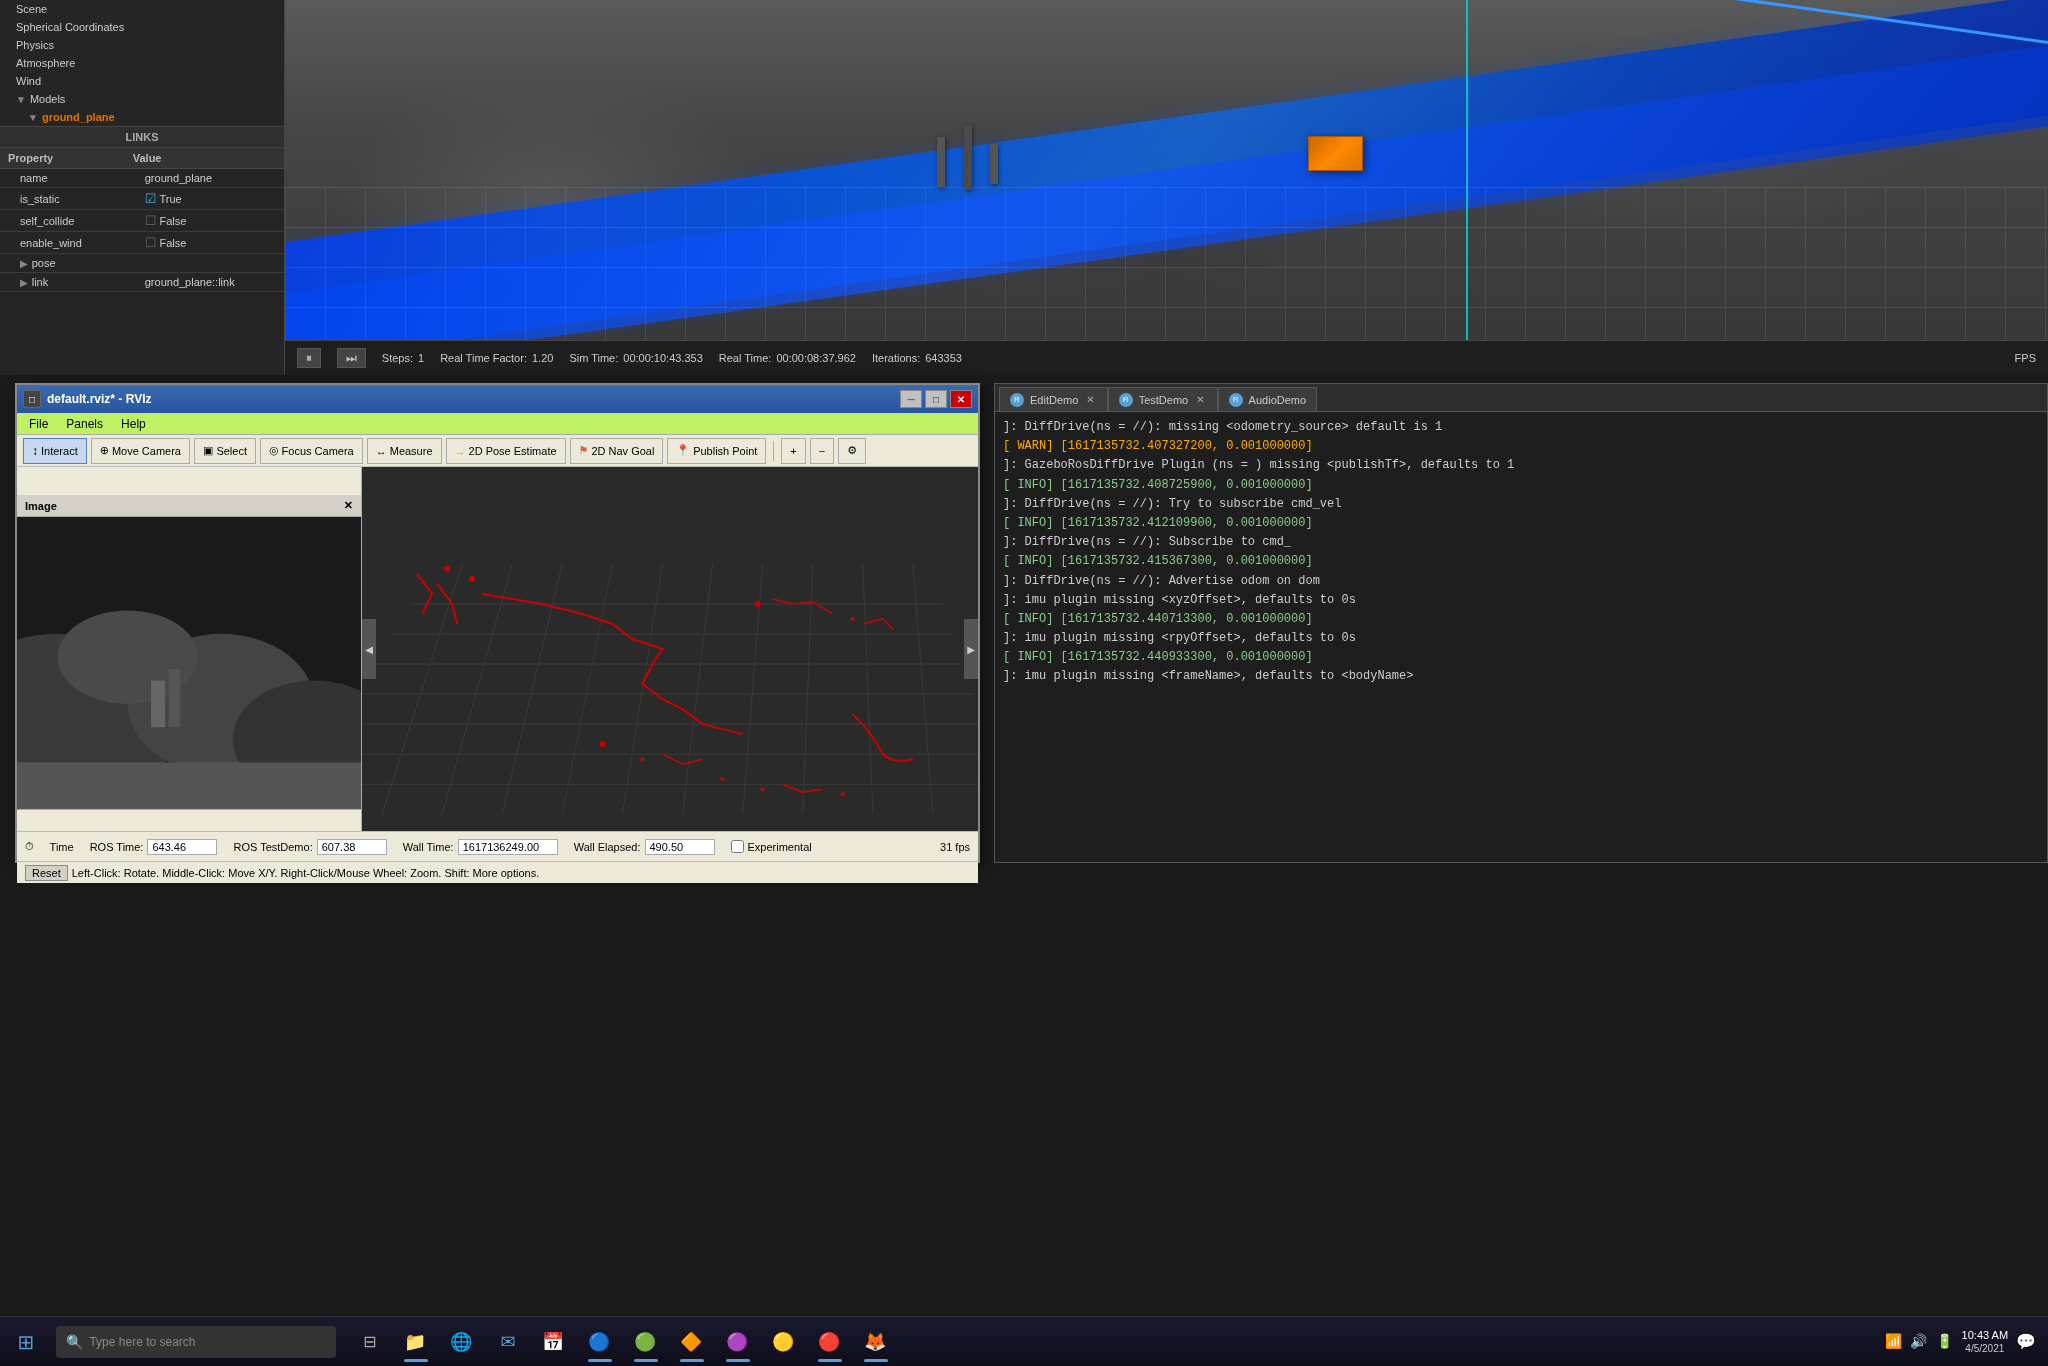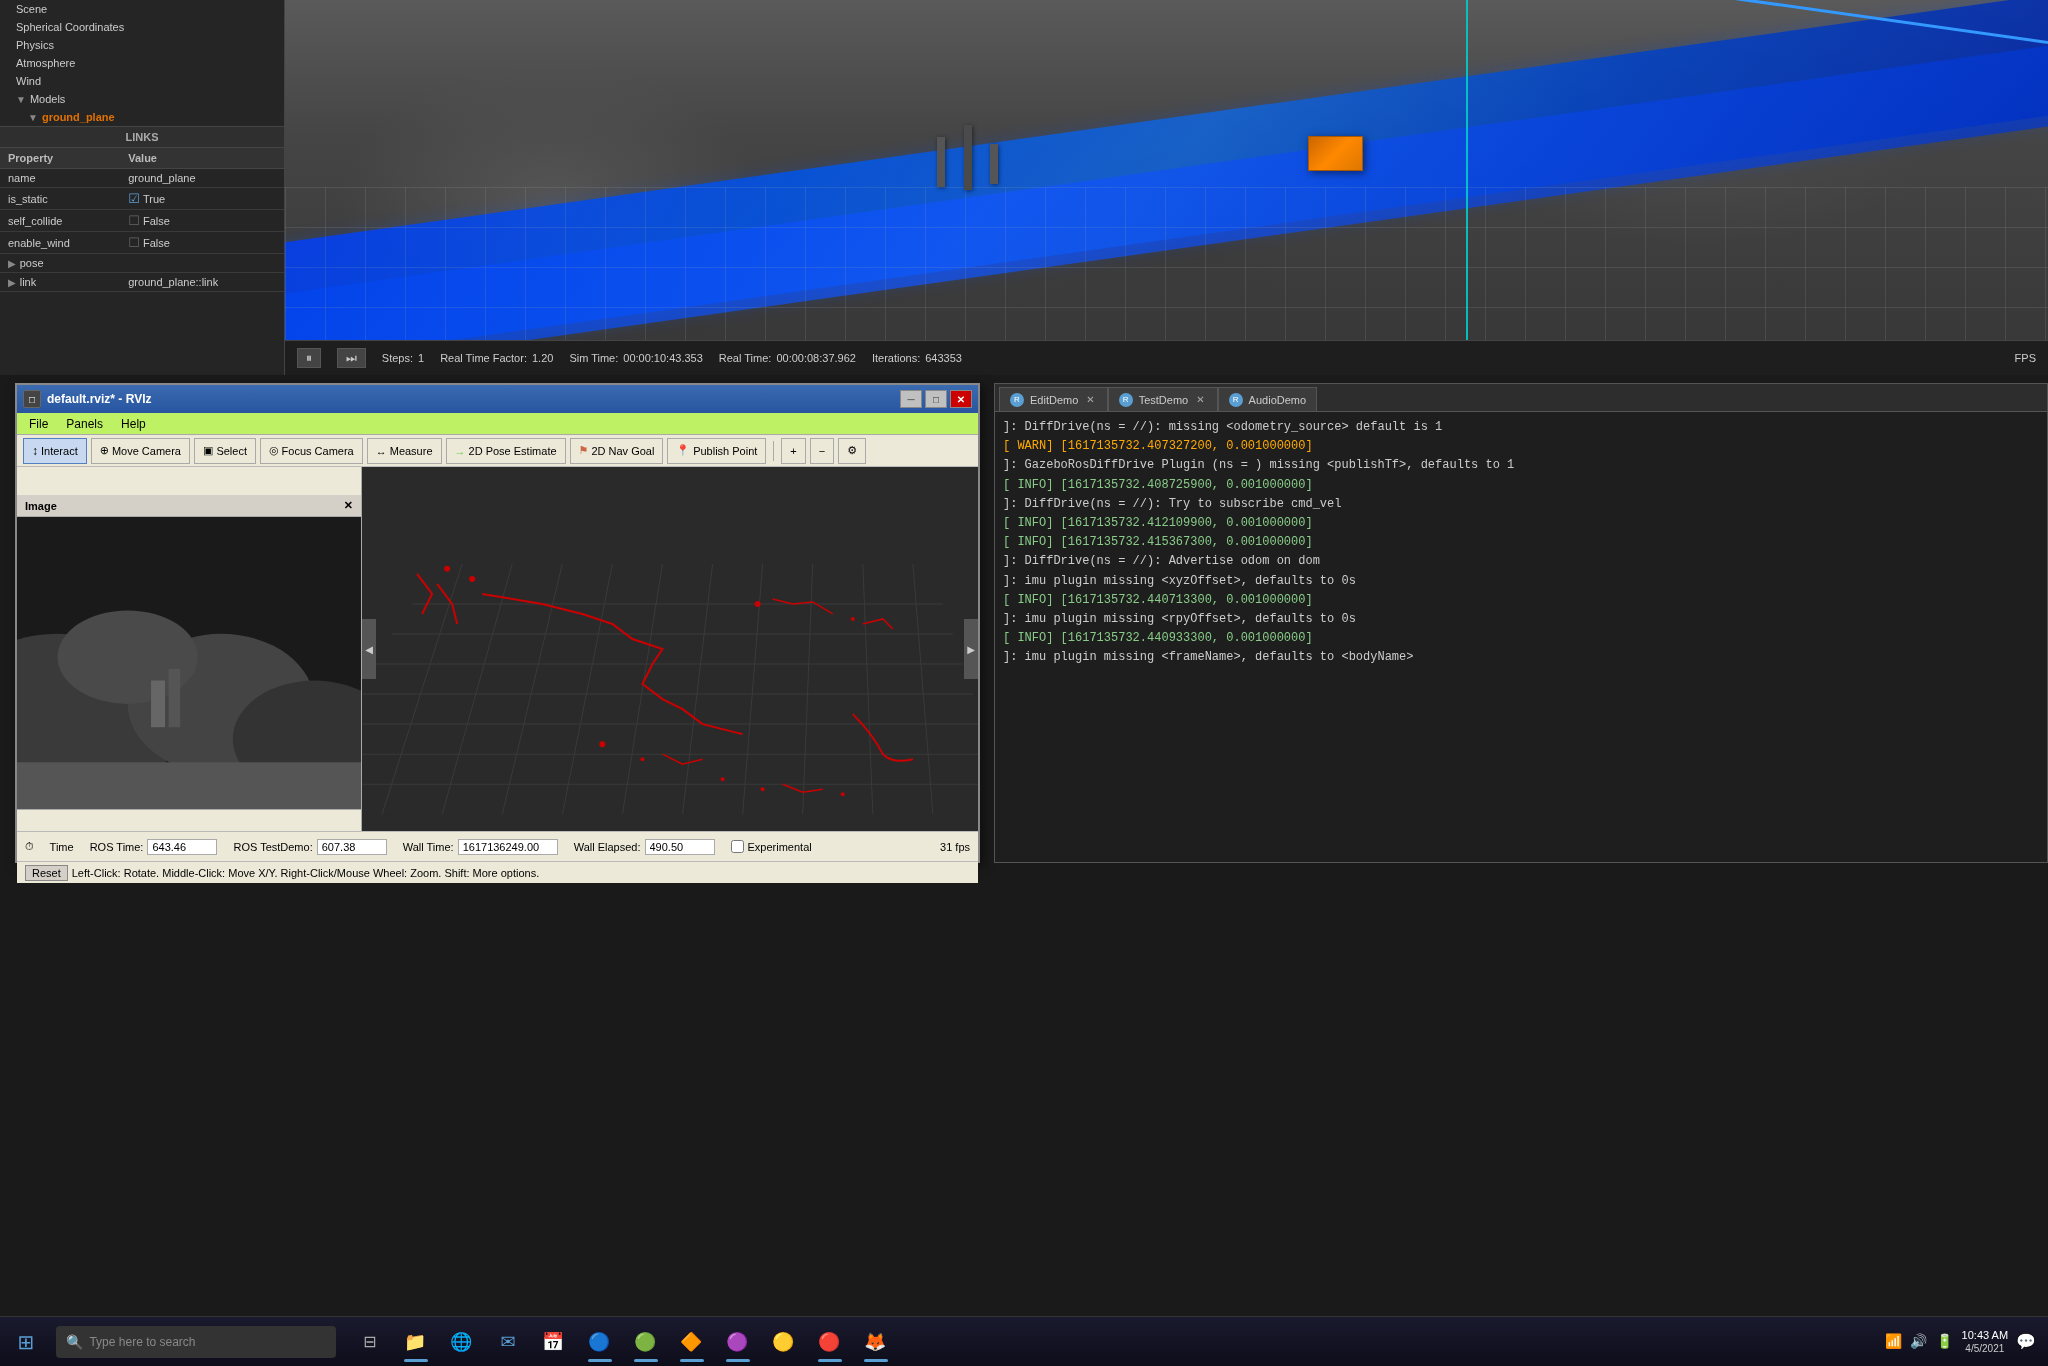--- a/index.html
+++ b/index.html
@@ -58,21 +58,21 @@
       font-size: 11px;
     }
     #properties-table th {
       background: #333;
       color: #bbb;
       padding: 4px 8px;
       text-align: left;
       border-bottom: 1px solid #444;
     }
     #properties-table td {
-      padding: 3px 8px;
+      padding: 3px 20px;
       border-bottom: 1px solid #3a3a3a;
       color: #ccc;
     }
 
     .checkbox-true {
       display: inline-flex;
       align-items: center;
       gap: 3px;
       color: #ccc;
     }
@@ -903,20 +903,21 @@
     </div>
   </div>
 
   <div id="console-content">
     <span class="log-line log-normal">]: DiffDrive(ns = //): missing &lt;odometry_source&gt; default is 1</span>
     <span class="log-line log-warn">[ WARN] [1617135732.407327200, 0.001000000]</span>
     <span class="log-line log-normal">]: GazeboRosDiffDrive Plugin (ns = ) missing &lt;publishTf&gt;, defaults to 1</span>
     <span class="log-line log-info">[ INFO] [1617135732.408725900, 0.001000000]</span>
     <span class="log-line log-normal">]: DiffDrive(ns = //): Try to subscribe cmd_vel</span>
     <span class="log-line log-info">[ INFO] [1617135732.412109900, 0.001000000]</span>
+    <span class="log-line log-normal">]: DiffDrive(ns = //): Subscribe to cmd_</span>
     <span class="log-line log-info">[ INFO] [1617135732.415367300, 0.001000000]</span>
     <span class="log-line log-normal">]: DiffDrive(ns = //): Advertise odom on dom</span>
     <span class="log-line log-normal">]: imu plugin missing &lt;xyzOffset&gt;, defaults to 0s</span>
     <span class="log-line log-info">[ INFO] [1617135732.440713300, 0.001000000]</span>
     <span class="log-line log-normal">]: imu plugin missing &lt;rpyOffset&gt;, defaults to 0s</span>
     <span class="log-line log-info">[ INFO] [1617135732.440933300, 0.001000000]</span>
     <span class="log-line log-normal">]: imu plugin missing &lt;frameName&gt;, defaults to &lt;bodyName&gt;</span>
   </div>
 </div>
 

